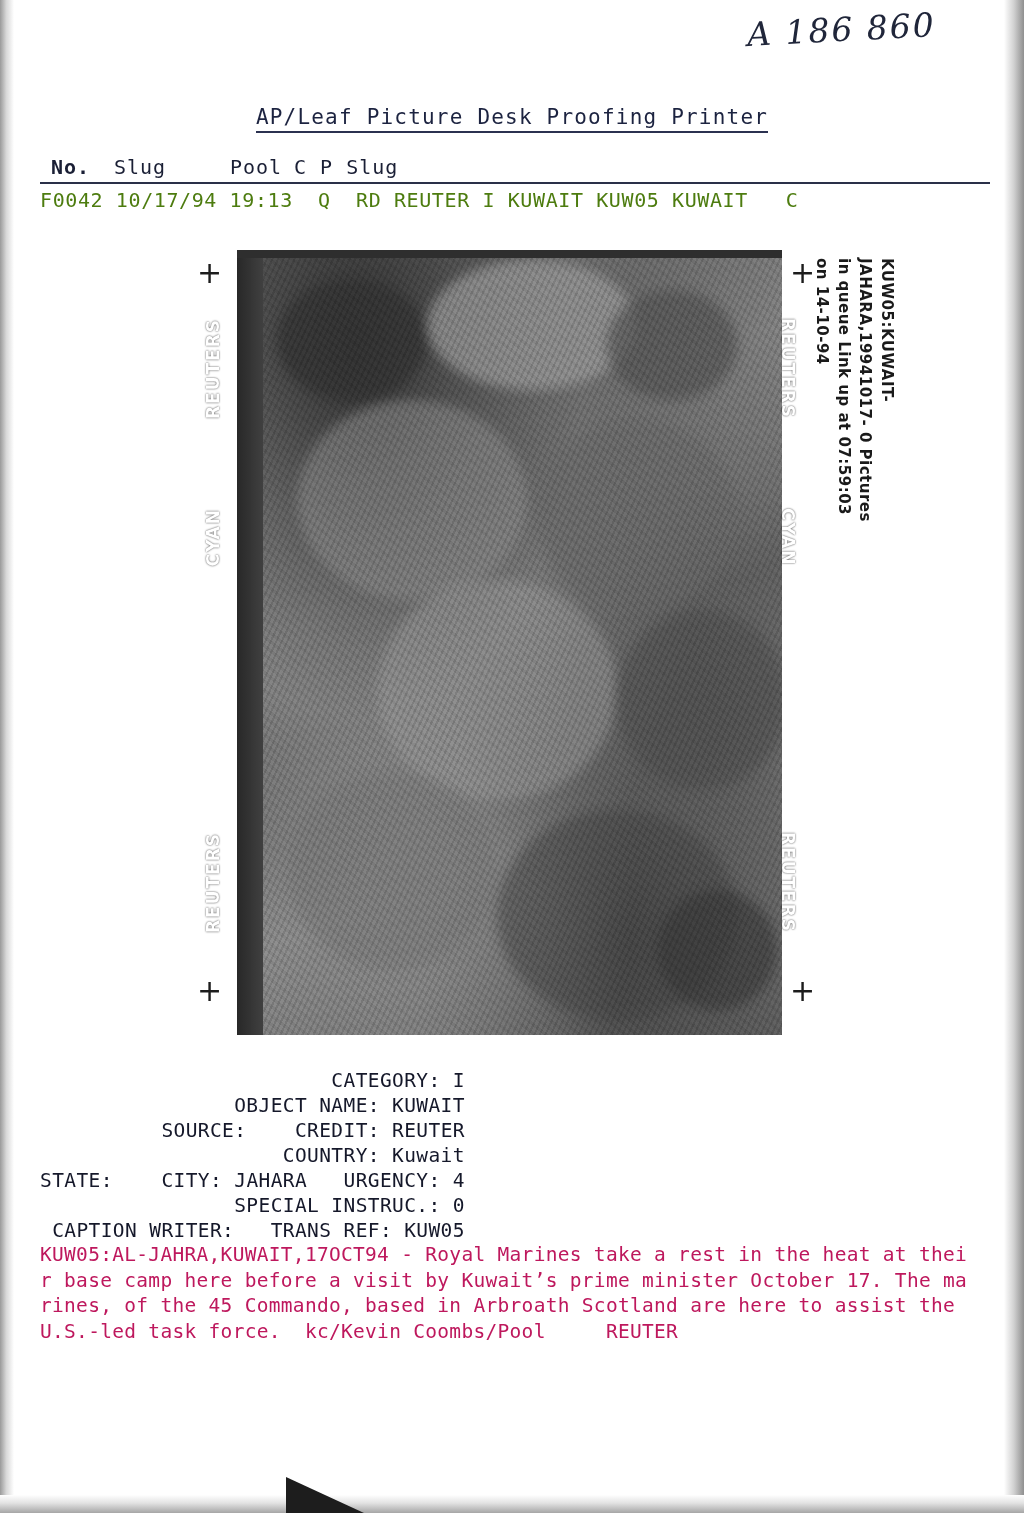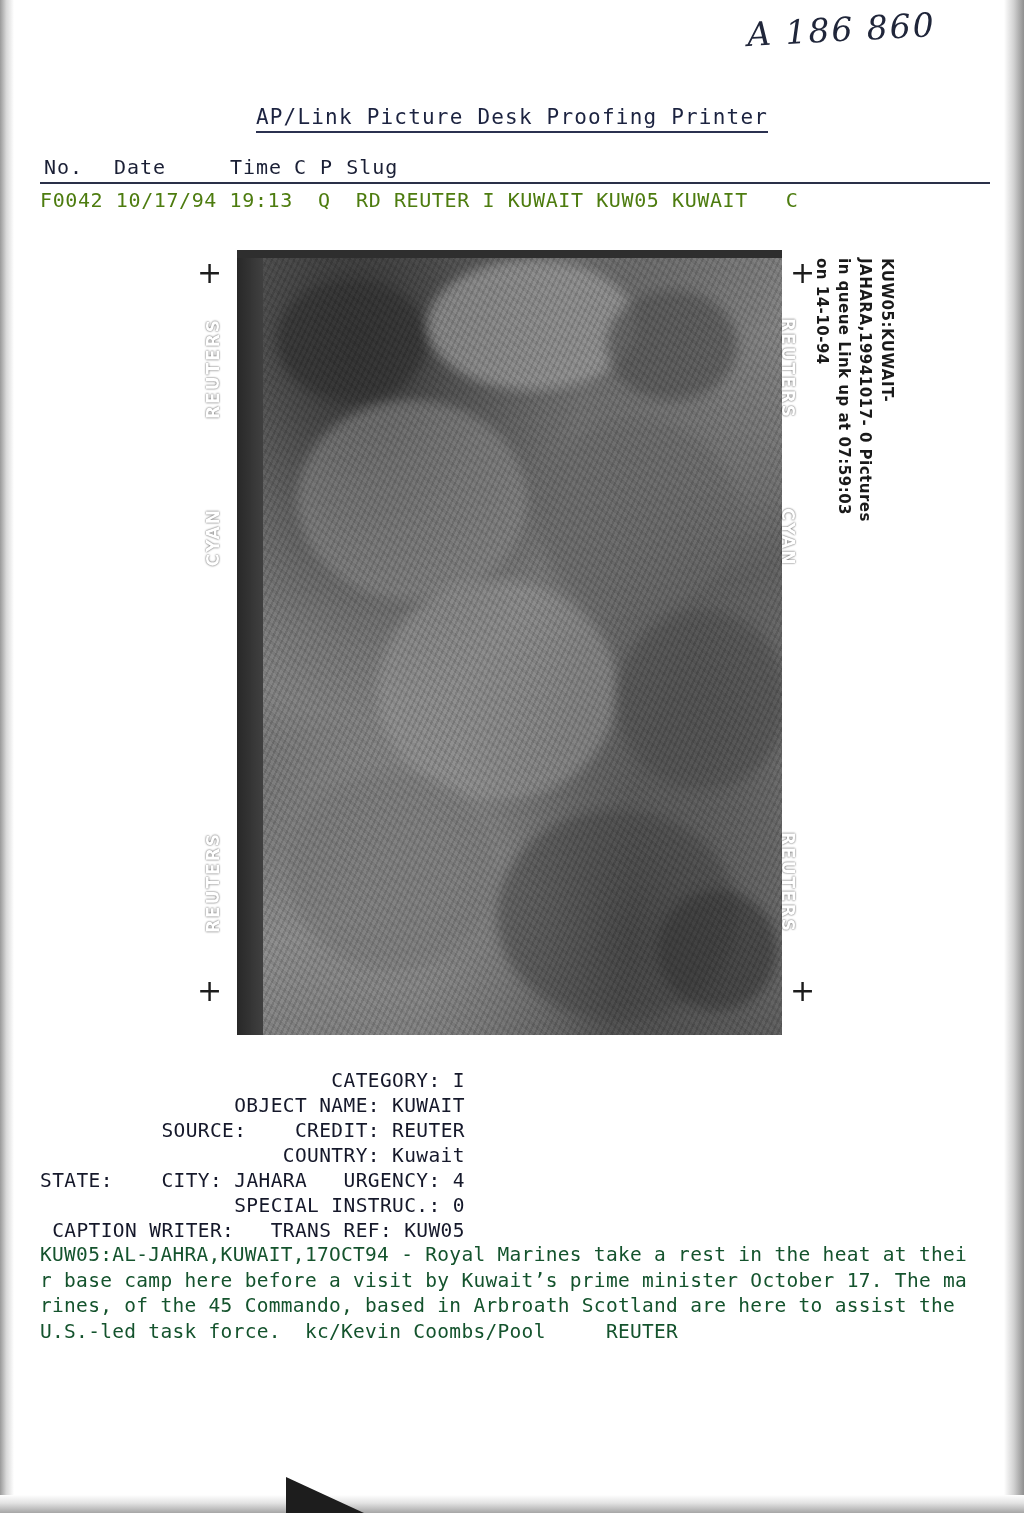--- a/index.html
+++ b/index.html
@@ -76,21 +76,21 @@
 
   .col-head {
     position: absolute;
     left: 40px;
     top: 155px;
     width: 950px;
     font-size: 20px;
     letter-spacing: 1px;
     color: #1a1f35;
   }
-  .col-head .c-no   { position: absolute; left: 4px; }
+  .col-head .c-no   { position: absolute; left: 11px; font-weight: bold; }
   .col-head .c-date { position: absolute; left: 74px; }
   .col-head .c-time { position: absolute; left: 190px; }
   .col-head .c-cps  { position: absolute; left: 254px; }
   .rule {
     position: absolute;
     left: 40px;
     top: 182px;
     width: 950px;
     height: 2px;
     background: #2a3048;
@@ -225,43 +225,43 @@
 
   .caption {
     position: absolute;
     left: 40px;
     top: 1242px;
     width: 950px;
     font-size: 19.5px;
     line-height: 25.5px;
     letter-spacing: 0.3px;
     white-space: pre-wrap;
-    color: #14532d;
+    color: #be185d;
   }
 </style>
 </head>
 <body>
 
 <div class="page">
 
   <div class="page-edge-left"></div>
   <div class="page-edge-right"></div>
   <div class="page-edge-bottom"></div>
   <div class="corner-fold"></div>
 
   <div class="handwriting">A 186 860</div>
 
   <div class="doc-title">
-    <span>AP/Link Picture Desk Proofing Printer</span>
+    <span>AP/Leaf Picture Desk Proofing Printer</span>
   </div>
 
   <div class="col-head">
     <span class="c-no">No.</span>
-    <span class="c-date">Date</span>
-    <span class="c-time">Time</span>
+    <span class="c-date">Slug</span>
+    <span class="c-time">Pool</span>
     <span class="c-cps">C P Slug</span>
   </div>
   <div class="rule"></div>
 
   <div class="record-row">F0042 10/17/94 19:13  Q  RD REUTER I KUWAIT KUW05 KUWAIT   C</div>
 
   <div class="photo-block">
     <div class="photo">
       <div class="photo-shapes">
         <div class="blob" style="left:40px;top:30px;width:150px;height:120px;background:#3b3b3b;opacity:.75;"></div>

